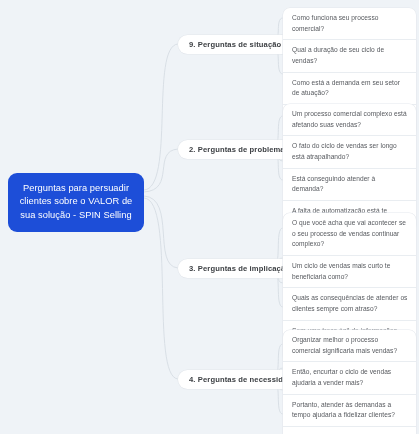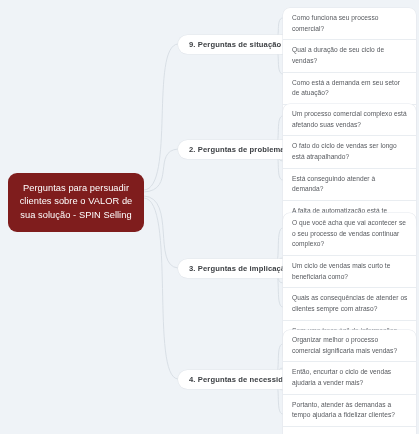--- a/index.html
+++ b/index.html
@@ -28,21 +28,21 @@
     pointer-events: none;
   }
 
   
   .center-node {
     position: absolute;
     left: 8px;
     top: 173px;
     width: 136px;
     box-sizing: border-box;
-    background: #7f1d1d;
+    background: #1d4ed8;
     color: #ffffff;
     border-radius: 9px;
     padding: 9px 8px 10px 8px;
     text-align: center;
     font-size: 9.3px;
     line-height: 1.45;
     letter-spacing: 0.05px;
     z-index: 4;
   }
 

